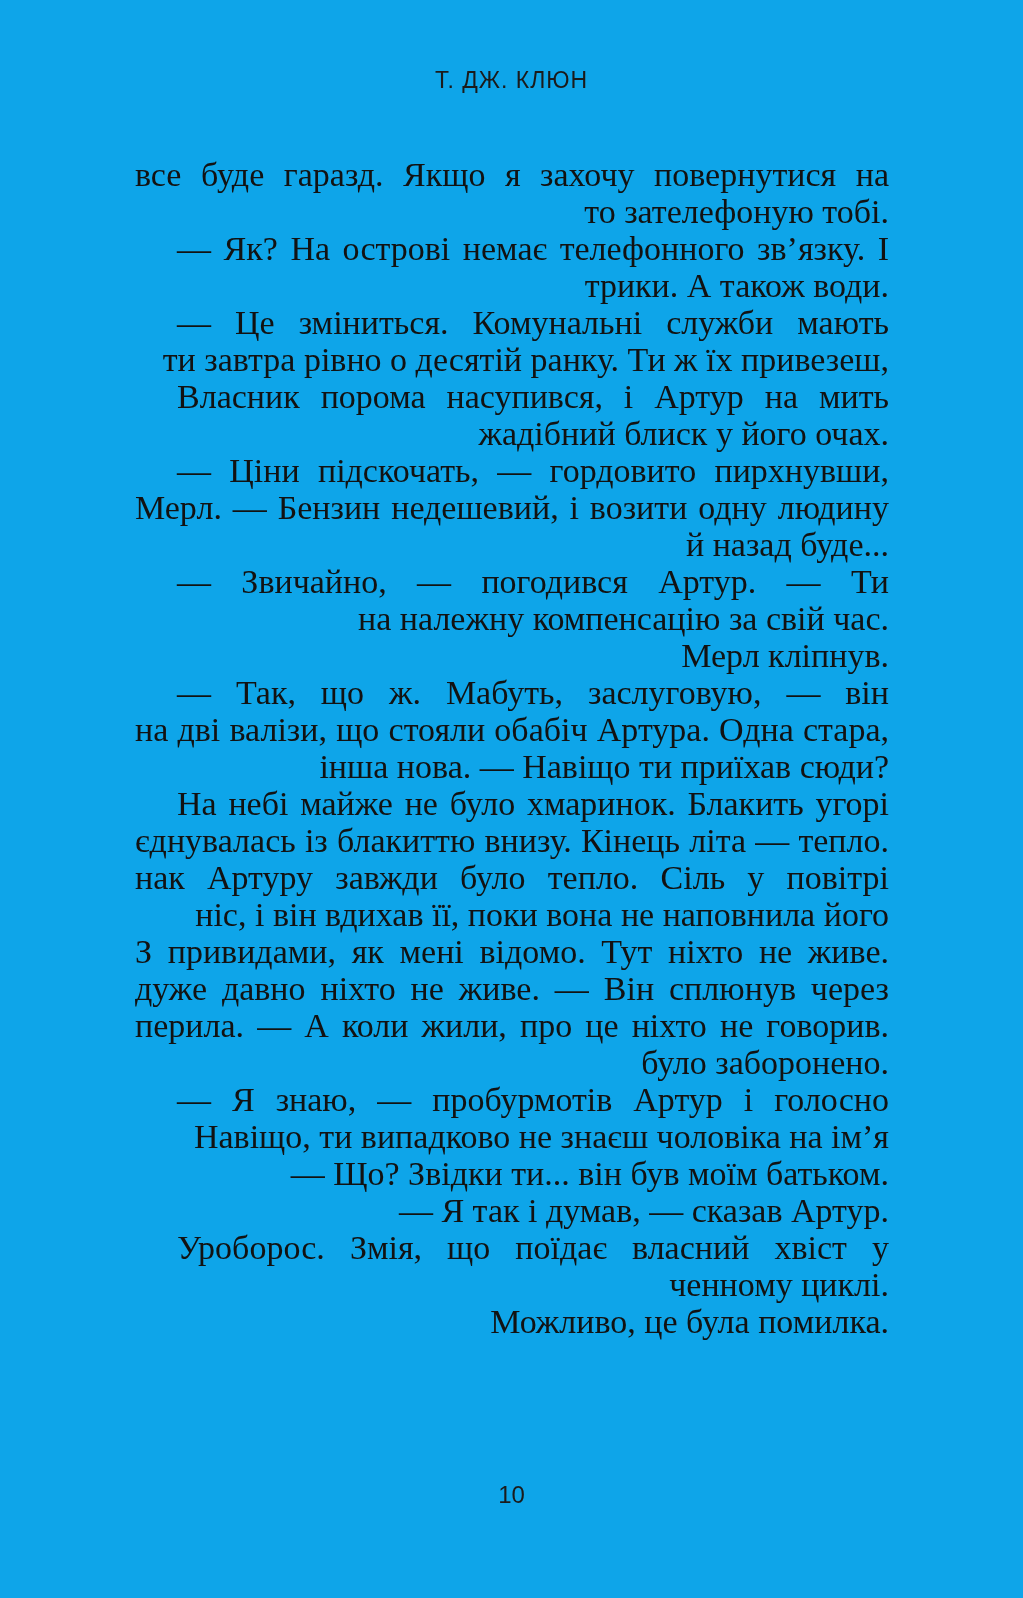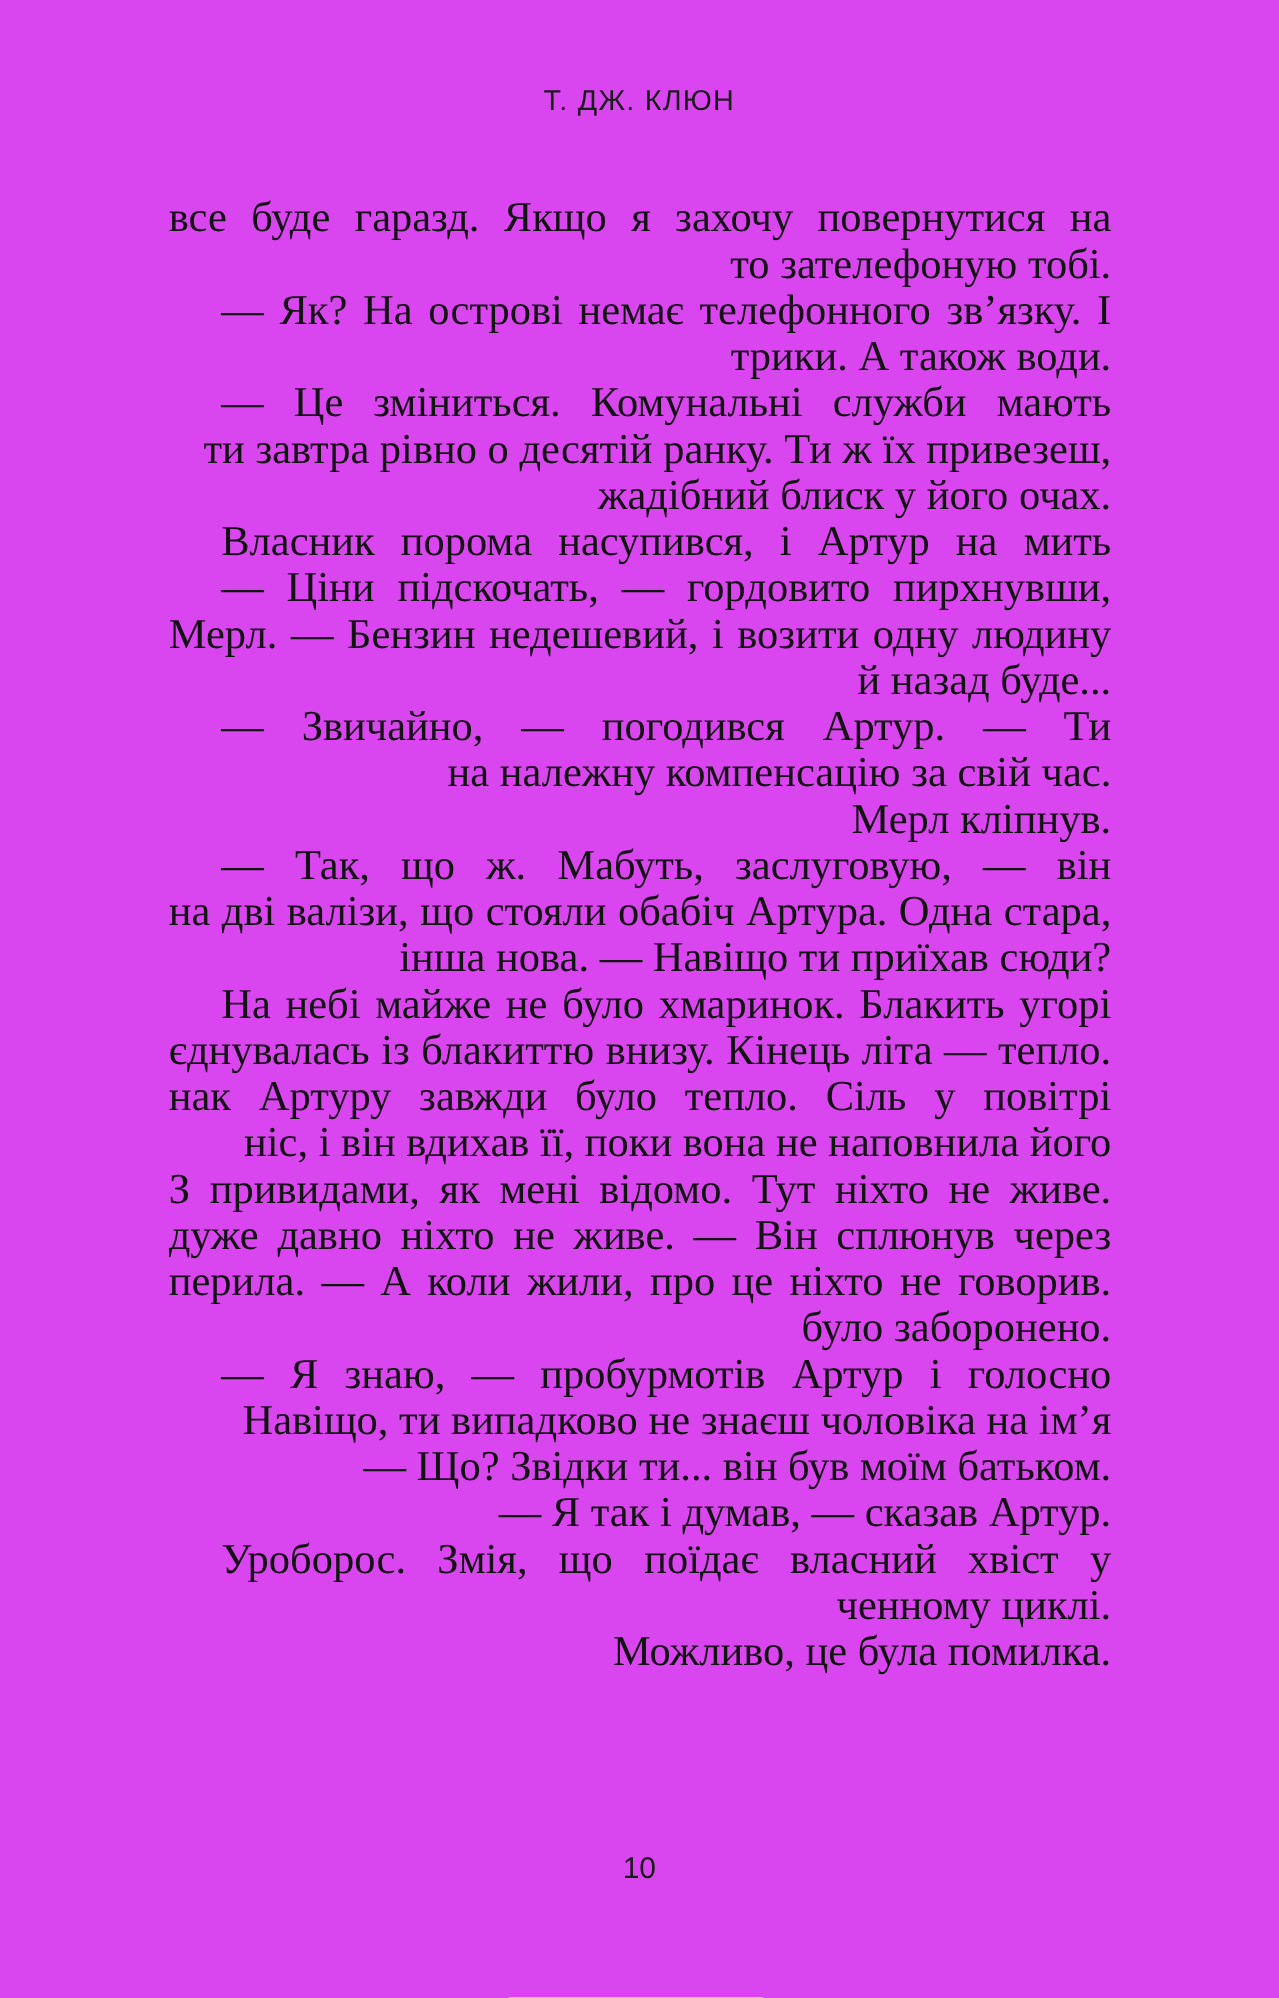--- a/index.html
+++ b/index.html
@@ -1,21 +1,21 @@
 <!DOCTYPE html>
 <html><head>
 <meta charset="utf-8">
 <style>
   * { margin: 0; padding: 0; box-sizing: border-box; }
   html, body { background: #ffffff; }
   .page {
     position: relative;
     width: 1023px;
     height: 1598px;
-    background: #d946ef;
+    background: #0ea5e9;
     color: #121212;
     overflow: hidden;
   }
   .running-head {
     position: absolute;
     top: 68px;
     left: 0;
     width: 100%;
     text-align: center;
     font-family: "Liberation Sans", "DejaVu Sans", sans-serif;
@@ -72,22 +72,22 @@
       </div>
       <div class="para">
         <div class="line just indent">— Як? На острові немає телефонного зв’язку. І елек-</div>
         <div class="line">трики. А також води.</div>
       </div>
       <div class="para">
         <div class="line just indent">— Це зміниться. Комунальні служби мають приїха-</div>
         <div class="line">ти завтра рівно о десятій ранку. Ти ж їх привезеш, так?</div>
       </div>
       <div class="para">
+        <div class="line just indent">Власник порома насупився, і Артур на мить побачив</div>
         <div class="line">жадібний блиск у його очах.</div>
-        <div class="line just indent">Власник порома насупився, і Артур на мить побачив</div>
       </div>
       <div class="para">
         <div class="line just indent">— Ціни підскочать, — гордовито пирхнувши, сказав</div>
         <div class="line just">Мерл. — Бензин недешевий, і возити одну людину туди</div>
         <div class="line">й назад буде...</div>
       </div>
       <div class="para">
         <div class="line just indent">— Звичайно, — погодився Артур. — Ти заслуговуєш</div>
         <div class="line">на належну компенсацію за свій час.</div>
       </div>

